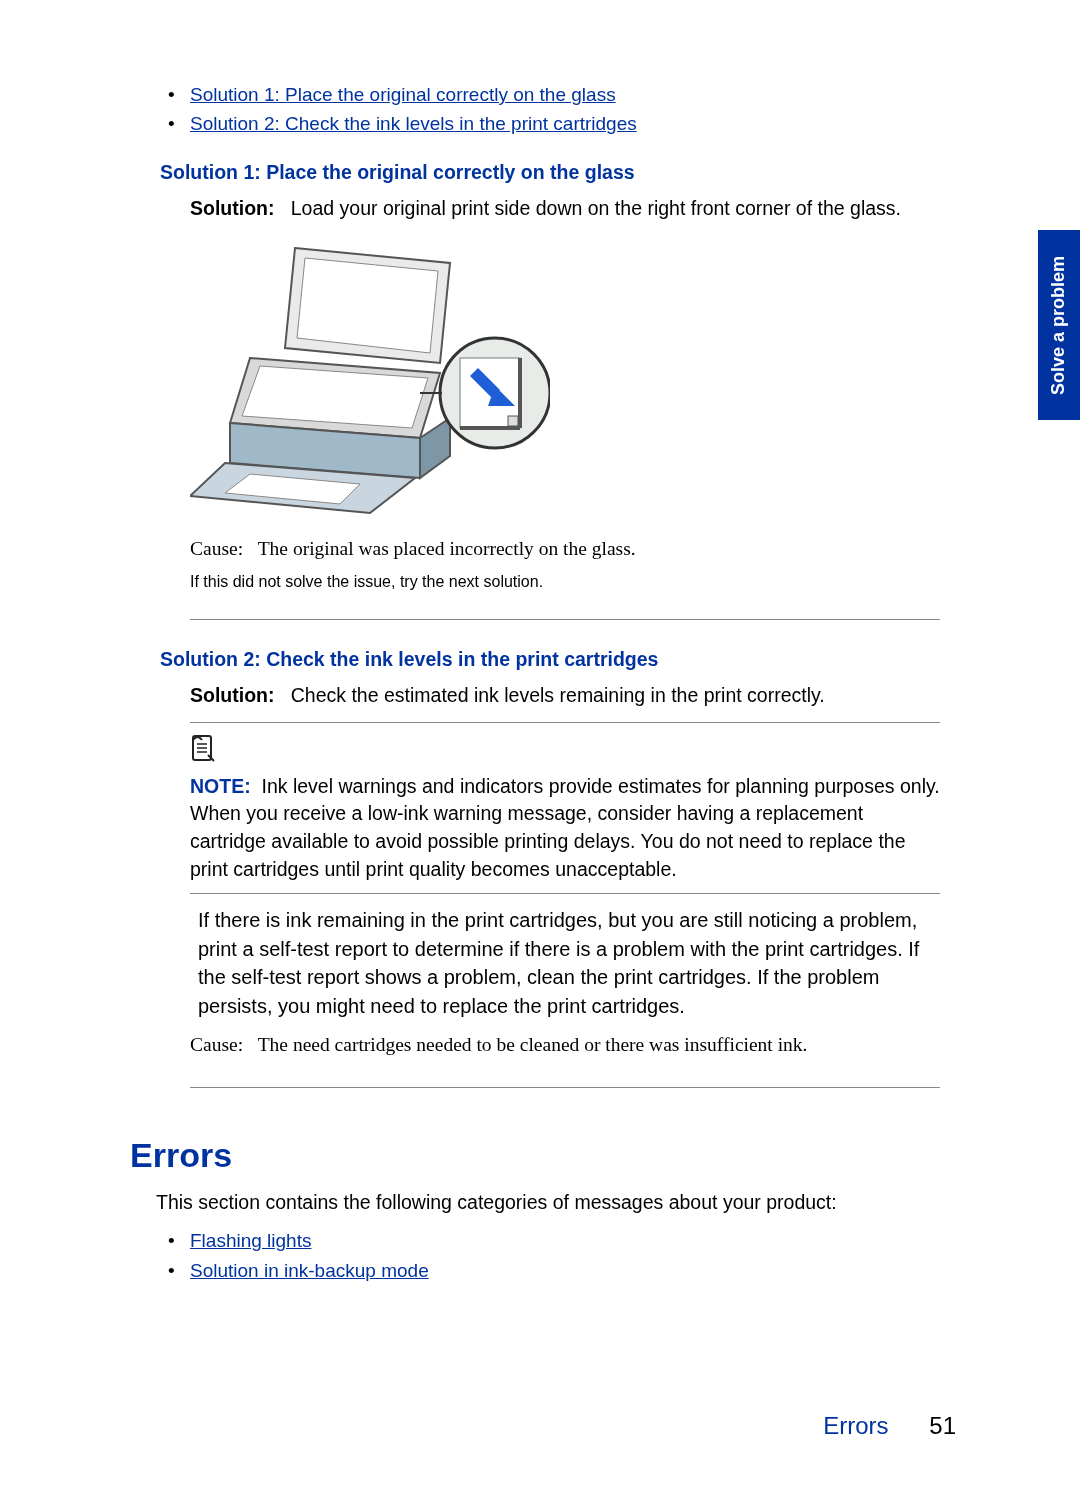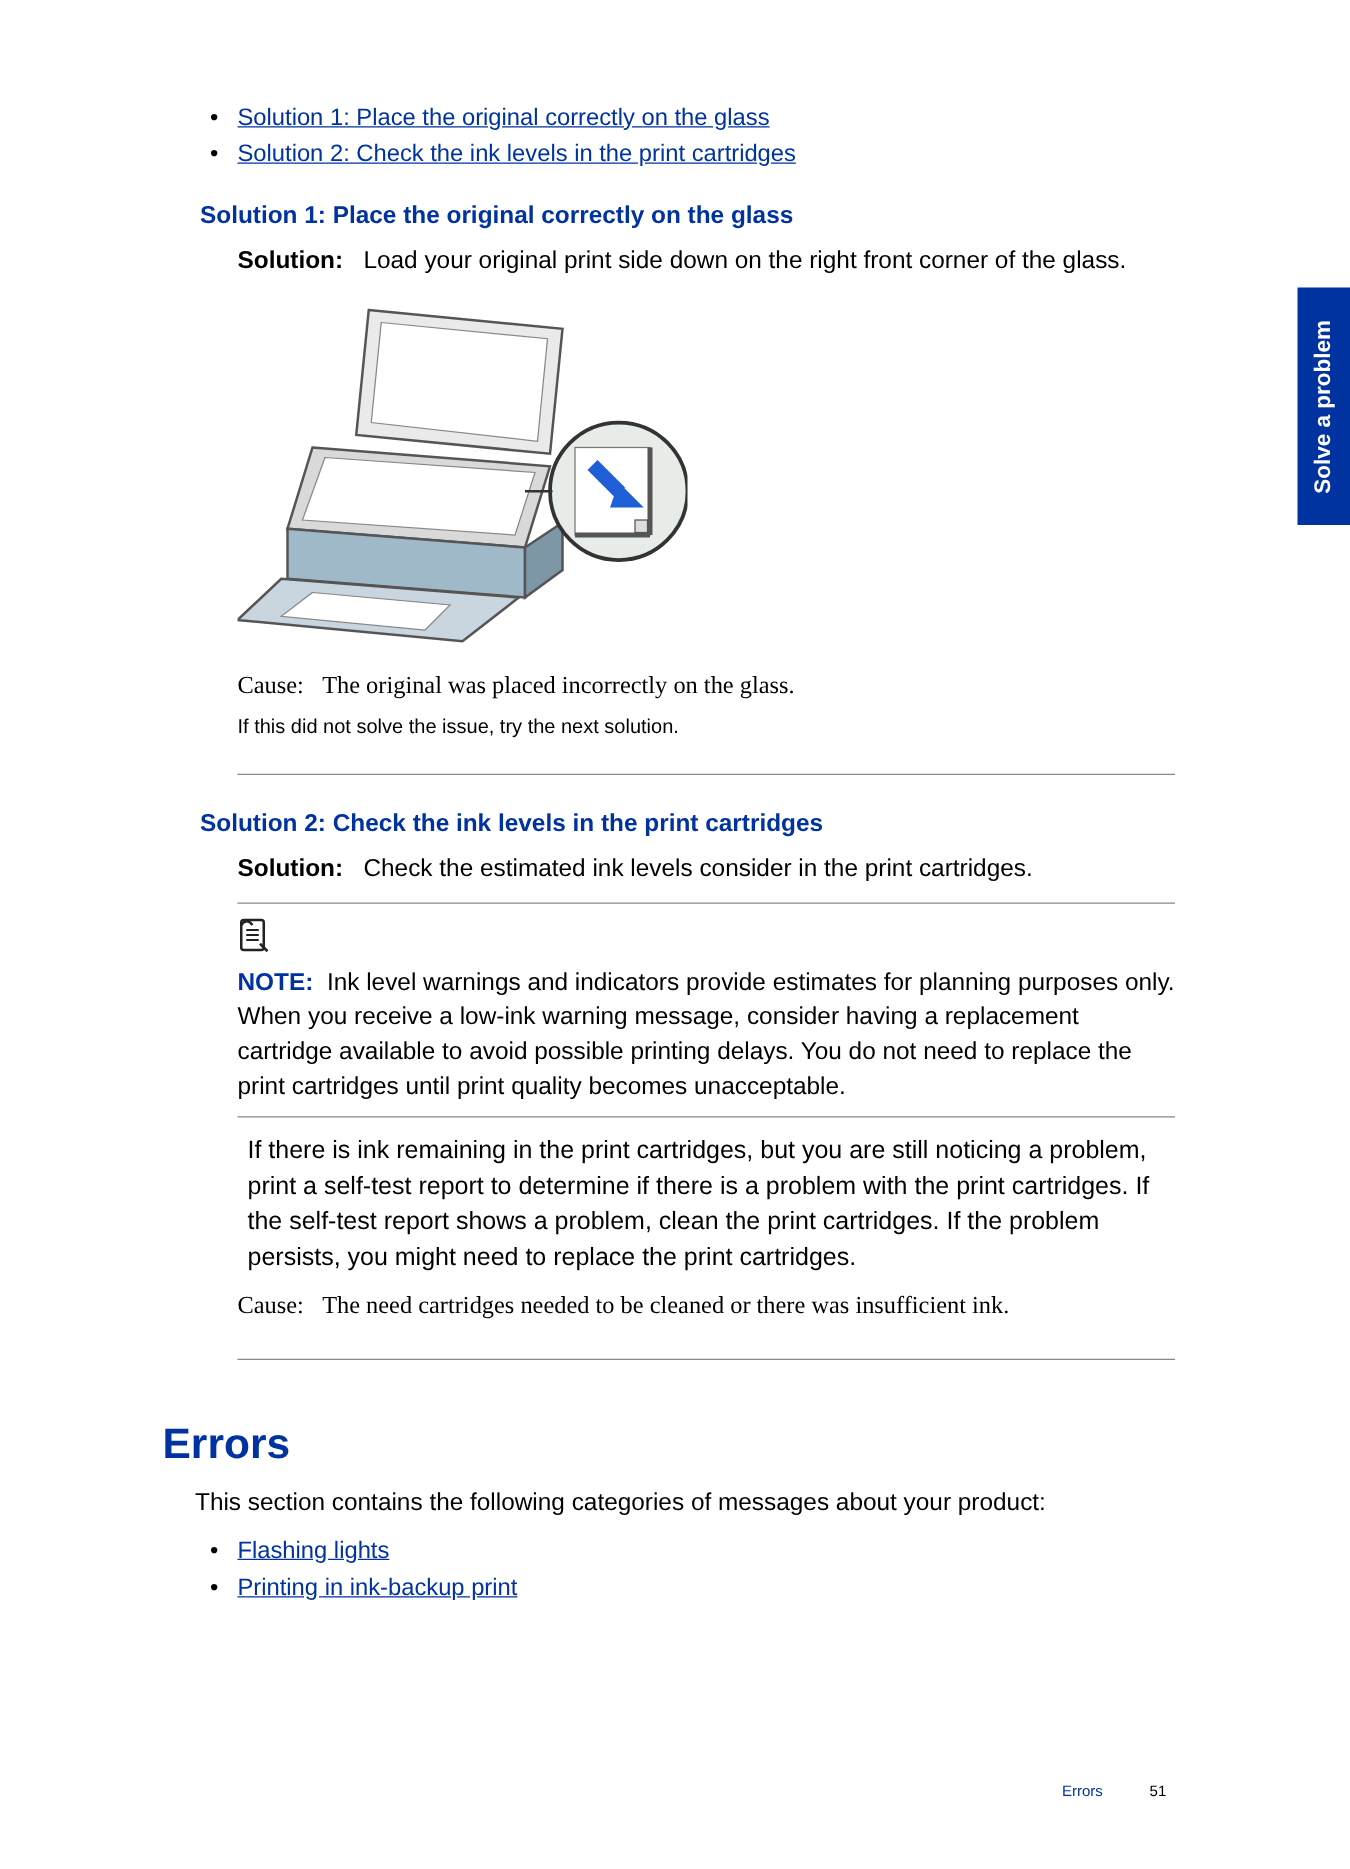--- a/index.html
+++ b/index.html
@@ -17,21 +17,21 @@
   .illustration { margin: 16px 0 16px 60px; width: 360px; height: 280px; }
   .cause { margin-left: 60px; font-size: 19.5px; line-height: 1.5; font-family: Liberation Serif, serif; }
   .followup { margin: 10px 0 0 60px; font-size: 16px; }
   hr.sep { border: none; border-top: 1px solid #888; margin: 28px 0 28px 60px; }
   .note-block { margin: 12px 0 12px 60px; border-top: 1px solid #888; border-bottom: 1px solid #888; padding: 8px 0 10px 0; display: flex; gap: 10px; font-size: 19.5px; line-height: 1.42; flex-direction: column; }
   .note-icon { flex: 0 0 30px; display: flex; align-items: flex-start; padding-top: 2px; }
   .note-text .note-label { color: #0033a0; font-weight: bold; }
   .para { margin: 10px 0 10px 68px; font-size: 20px; line-height: 1.42; }
   h1.section { color: #0033a0; font-size: 34px; font-weight: bold; margin: 48px 0 16px 0; }
   .intro { margin-left: 26px; font-size: 19.5px; margin-bottom: 12px; }
-  .footer { position: absolute; bottom: 55px; right: 147px; font-size: 12px; }
+  .footer { position: absolute; bottom: 55px; right: 124px; font-size: 24px; }
   .footer .sec { color: #0033a0; margin-right: 34px; }
   .footer .pg { color: #000; }
 </style>
 </head>
 <body>
 
 <div class="page">
 
   <div class="side-tab">
     <span>Solve a problem</span>
@@ -78,21 +78,21 @@
 
   <div class="cause">
     <span class="label">Cause:</span>&nbsp;&nbsp;&nbsp;<span>The original was placed incorrectly on the glass.</span>
   </div>
   <div class="followup">If this did not solve the issue, try the next solution.</div>
 
   <hr class="sep">
 
   <div class="sol-heading">Solution 2: Check the ink levels in the print cartridges</div>
   <div class="sol-body">
-    <span class="label">Solution:</span>&nbsp;&nbsp;&nbsp;<span>Check the estimated ink levels consider in the print cartridges.</span>
+    <span class="label">Solution:</span>&nbsp;&nbsp;&nbsp;<span>Check the estimated ink levels remaining in the print correctly.</span>
   </div>
 
   <div class="note-block">
     <div class="note-icon">
       <svg width="26" height="30" viewBox="0 0 26 30">
         <rect x="3" y="3" width="18" height="24" rx="2" fill="#fff" stroke="#222" stroke-width="2"></rect>
         <path d="M3 7 C 6 3, 9 3, 12 7" fill="none" stroke="#222" stroke-width="2"></path>
         <line x1="7" y1="11" x2="17" y2="11" stroke="#222" stroke-width="1.5"></line>
         <line x1="7" y1="15" x2="17" y2="15" stroke="#222" stroke-width="1.5"></line>
         <line x1="7" y1="19" x2="17" y2="19" stroke="#222" stroke-width="1.5"></line>
@@ -109,21 +109,21 @@
   <div class="cause">
     <span class="label">Cause:</span>&nbsp;&nbsp;&nbsp;<span>The need cartridges needed to be cleaned or there was insufficient ink.</span>
   </div>
 
   <hr class="sep">
 
   <h1 class="section">Errors</h1>
   <div class="intro">This section contains the following categories of messages about your product:</div>
   <ul class="links">
     <li><a href="#">Flashing lights</a></li>
-    <li><a href="#">Printing in ink-backup print</a></li>
+    <li><a href="#">Solution in ink-backup mode</a></li>
   </ul>
 
   <div class="footer">
     <span class="sec">Errors</span>
     <span class="pg">51</span>
   </div>
 
 </div>
 
 </body></html>

